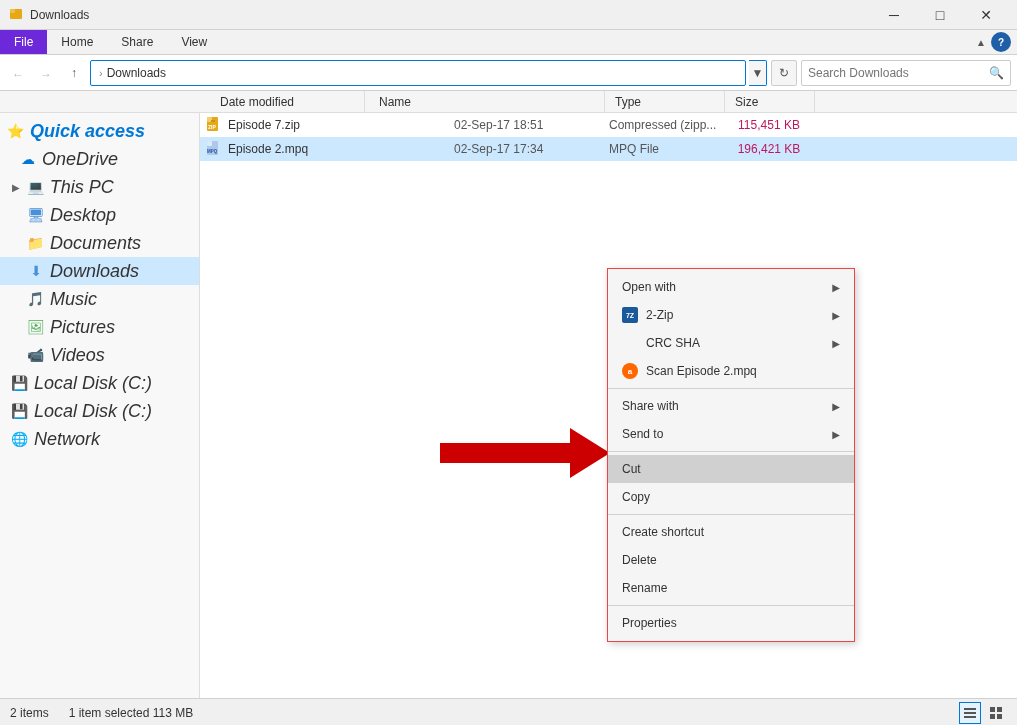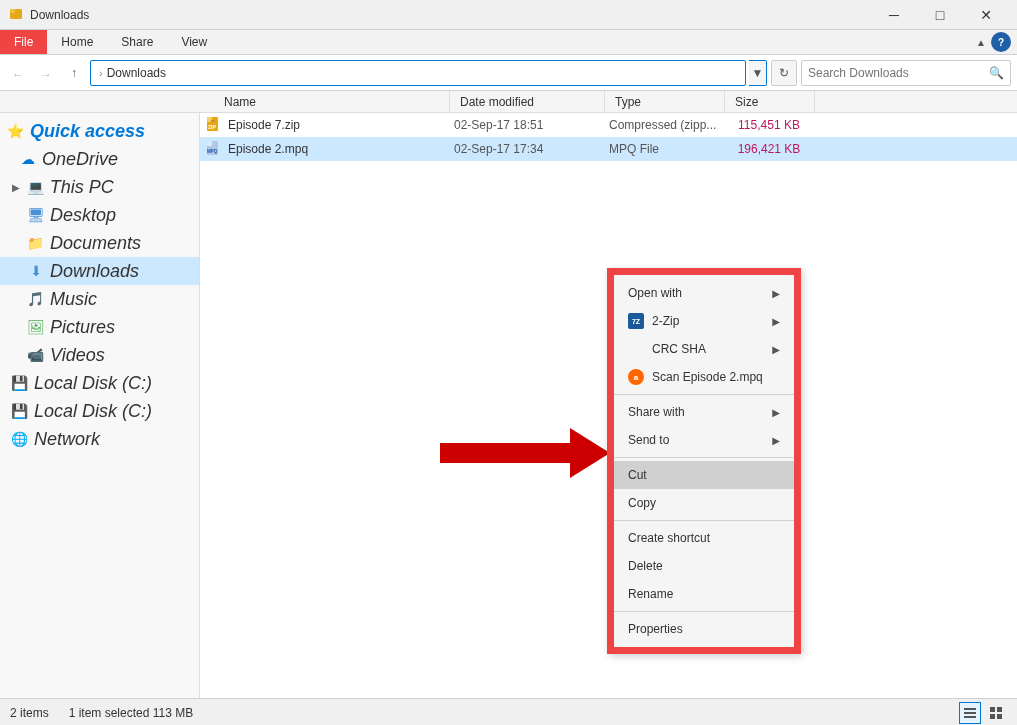--- a/index.html
+++ b/index.html
@@ -37,21 +37,21 @@
     }
     .ribbon-tab {
       padding: 4px 14px;
       font-size: 12px;
       cursor: pointer;
       color: #333;
       border: none;
       background: transparent;
     }
     .ribbon-tab.active {
-      background: #ef4444;
+      background: #6d28d9;
       color: #fff;
       padding: 4px 14px;
     }
 
     
     .addressbar {
       display: flex;
       align-items: center;
       height: 36px;
       padding: 3px 6px;
@@ -236,23 +236,23 @@
       cursor: pointer;
       color: #555;
     }
     .view-btn.active { border-color: #0078d7; background: #e5f3ff; }
 
     
     .context-menu {
       position: absolute;
       left: 407px;
       top: 155px;
-      width: 194px;
+      width: 248px;
       background: #f5f5f5;
-      border: 7px solid #ef4444;
+      border: 1px solid #ef4444;
       box-shadow: 2px 2px 8px rgba(0,0,0,0.2);
       z-index: 100;
       padding: 4px 0;
     }
     .ctx-item {
       display: flex;
       align-items: center;
       height: 28px;
       padding: 0 14px;
       cursor: pointer;
@@ -346,24 +346,24 @@
   </div>
   <div class="address-box-arrow">▼</div>
   <div class="refresh-btn">↻</div>
   <div class="search-box">
     <input type="text" placeholder="Search Downloads" style="">
     <span class="search-icon">🔍</span>
   </div>
 </div>
 
 <div class="col-headers">
-  <div class="col-header name">Name</div>
   <div class="col-header date">
     <span>Date modified</span>
   </div>
+  <div class="col-header name">Name</div>
   <div class="col-header type">
     <span>Type</span>
   </div>
   <div class="col-header size">
     <span>Size</span>
   </div>
 </div>
 
 <div class="main-layout">
 

